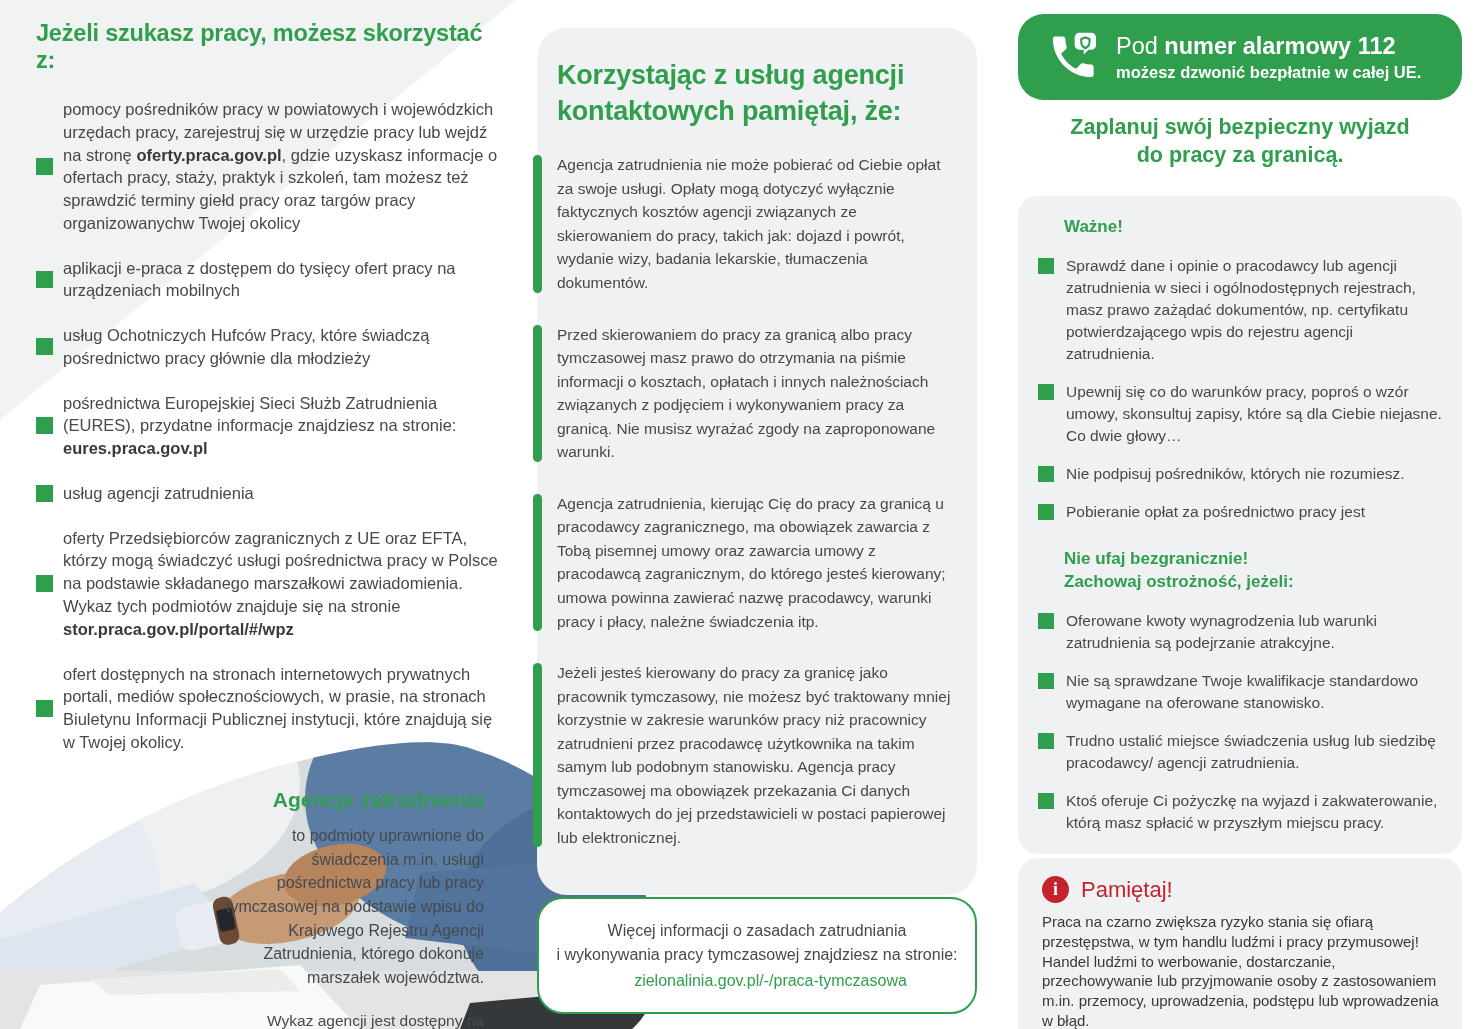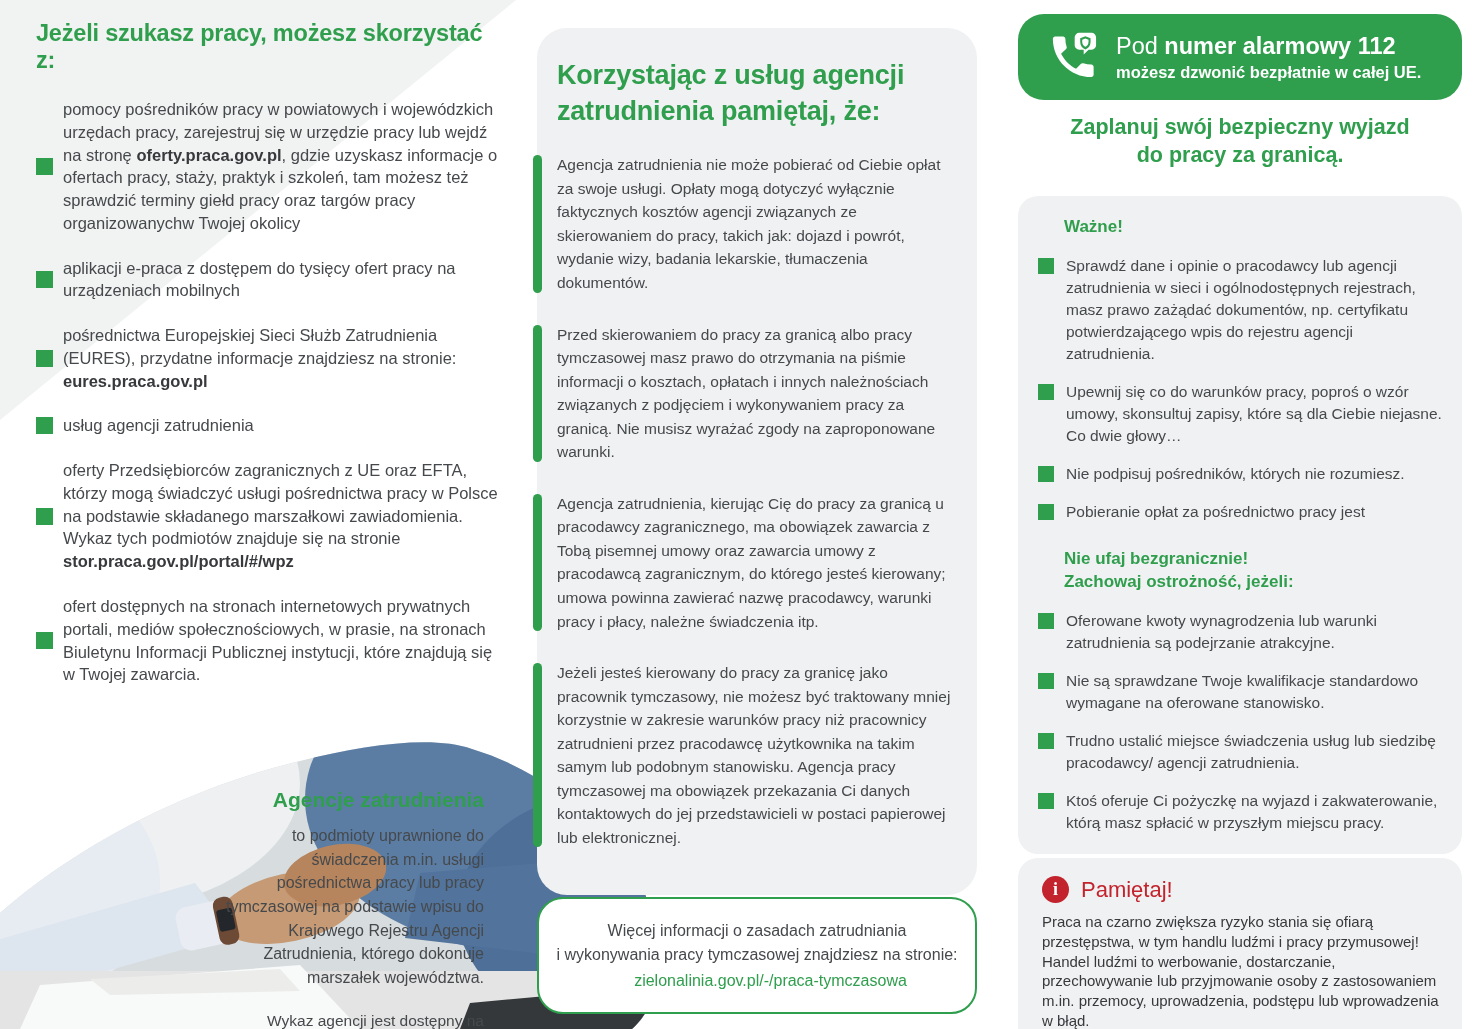--- a/index.html
+++ b/index.html
@@ -119,33 +119,37 @@
     <li>
       <span class="sq"></span>
       <span><span>pomocy pośredników pracy w powiatowych i wojewódzkich urzędach pracy, zarejestruj się w urzędzie pracy lub wejdź na stronę </span><strong>oferty.praca.gov.pl</strong><span>, gdzie uzyskasz informacje o ofertach pracy, staży, praktyk i szkoleń, tam możesz też sprawdzić terminy giełd pracy oraz targów pracy organizowanychw Twojej okolicy</span></span>
     </li>
     <li>
       <span class="sq"></span>
       <span><span>aplikacji e-praca z dostępem do tysięcy ofert pracy na urządzeniach mobilnych</span></span>
     </li>
     <li>
       <span class="sq"></span>
+      <span><span>usług Ochotniczych Hufców Pracy, które świadczą pośrednictwo pracy głównie dla młodzieży</span></span>
+    </li>
+    <li>
+      <span class="sq"></span>
       <span><span>pośrednictwa Europejskiej Sieci Służb Zatrudnienia (EURES), przydatne informacje znajdziesz na stronie: </span><strong class="url-block">eures.praca.gov.pl</strong></span>
     </li>
     <li>
       <span class="sq"></span>
       <span><span>usług agencji zatrudnienia</span></span>
     </li>
     <li>
       <span class="sq"></span>
       <span><span>oferty Przedsiębiorców zagranicznych z UE oraz EFTA, którzy mogą świadczyć usługi pośrednictwa pracy w Polsce na podstawie składanego marszałkowi zawiadomienia. Wykaz tych podmiotów znajduje się na stronie </span><strong>stor.praca.gov.pl/portal/#/wpz</strong></span>
     </li>
     <li>
       <span class="sq"></span>
-      <span><span>ofert dostępnych na stronach internetowych prywatnych portali, mediów społecznościowych, w prasie, na stronach Biuletynu Informacji Publicznej instytucji, które znajdują się w Twojej zawarcia.</span></span>
+      <span><span>ofert dostępnych na stronach internetowych prywatnych portali, mediów społecznościowych, w prasie, na stronach Biuletynu Informacji Publicznej instytucji, które znajdują się w Twojej okolicy.</span></span>
     </li>
   </ul>
 </div>
 
 <div class="photo">
   <svg viewBox="0 0 668 296" aria-hidden="true">
     <defs>
       <clipPath id="blob">
         <path d="M0 180 C70 118 180 56 300 28 C365 12 432 2 472 16 C565 44 640 122 658 198 C668 242 652 278 632 296 L0 296 Z"></path>
       </clipPath>
@@ -176,21 +180,21 @@
 <div class="agencje">
   <h3>Agencje zatrudnienia</h3>
   <div class="body">to podmioty uprawnione do świadczenia m.in. usługi pośrednictwa pracy lub pracy tymczasowej na podstawie wpisu do Krajowego Rejestru Agencji Zatrudnienia, którego dokonuje marszałek województwa.</div>
   <div class="note">
     <span>Wykaz agencji jest dostępny na stronie</span><br>
     
   </div>
 </div>
 
 <div class="mid-card">
-  <h2 class="mid-title">Korzystając z usług agencji zatrudnienia pamiętaj, że:</h2>
+  <h2 class="mid-title">Korzystając z usług agencji kontaktowych pamiętaj, że:</h2>
   <div class="mp">
     <span class="bar"></span>
     <p>Agencja zatrudnienia nie może pobierać od Ciebie opłat za swoje usługi. Opłaty mogą dotyczyć wyłącznie faktycznych kosztów agencji związanych ze skierowaniem do pracy, takich jak: dojazd i powrót, wydanie wizy, badania lekarskie, tłumaczenia dokumentów.</p>
   </div>
   <div class="mp">
     <span class="bar"></span>
     <p>Przed skierowaniem do pracy za granicą albo pracy tymczasowej masz prawo do otrzymania na piśmie informacji o kosztach, opłatach i innych należnościach związanych z podjęciem i wykonywaniem pracy za granicą. Nie musisz wyrażać zgody na zaproponowane warunki.</p>
   </div>
   <div class="mp">
     <span class="bar"></span>

